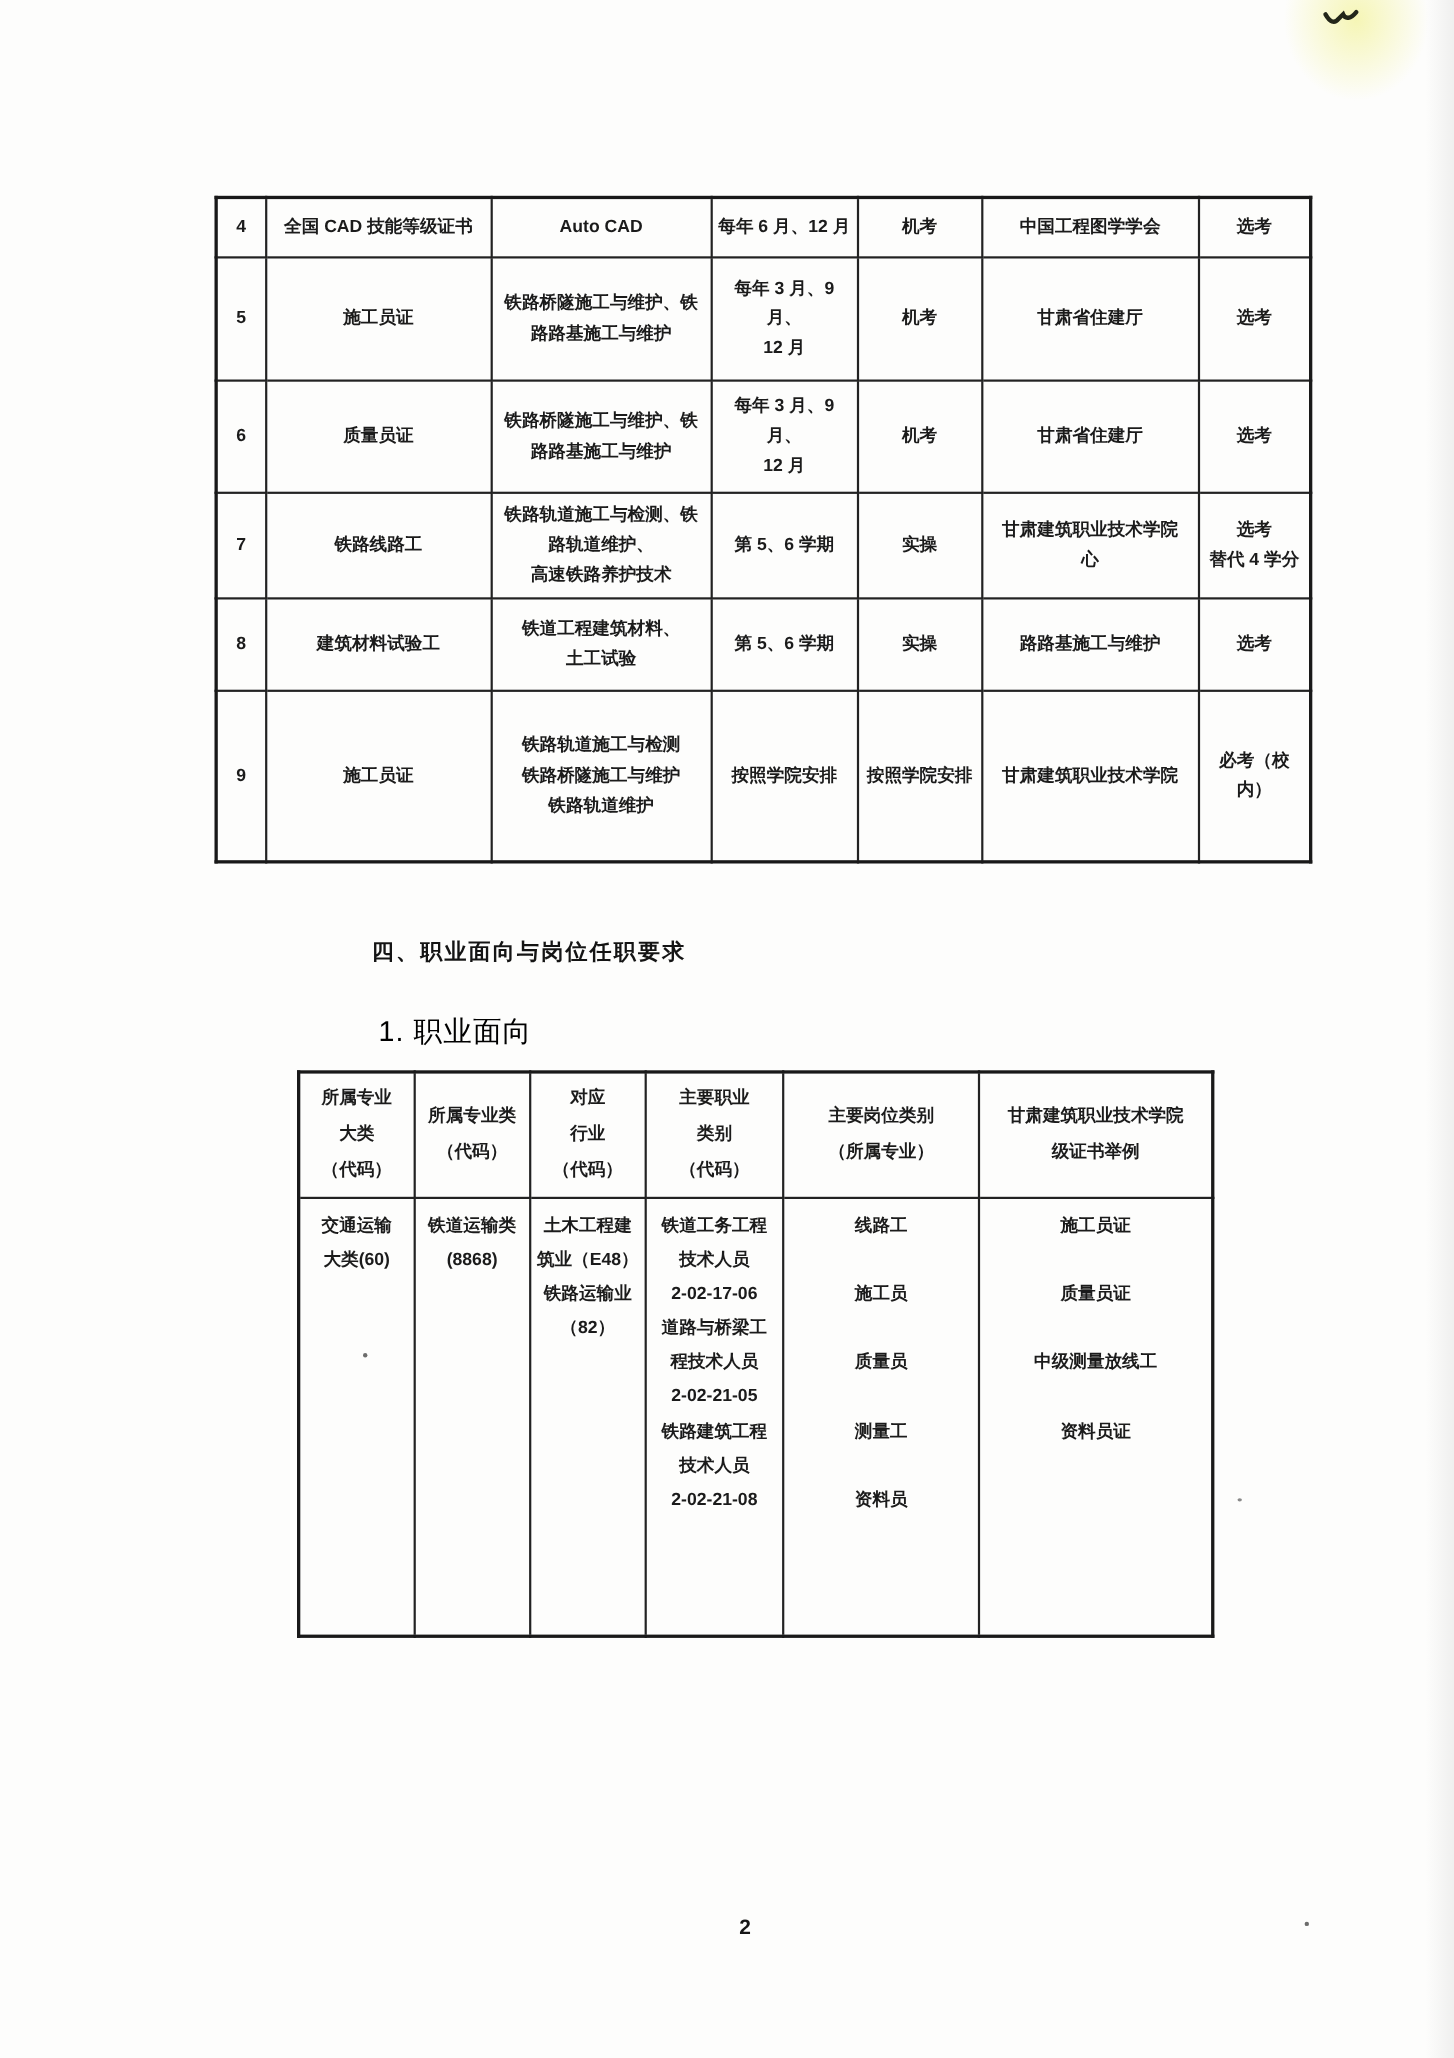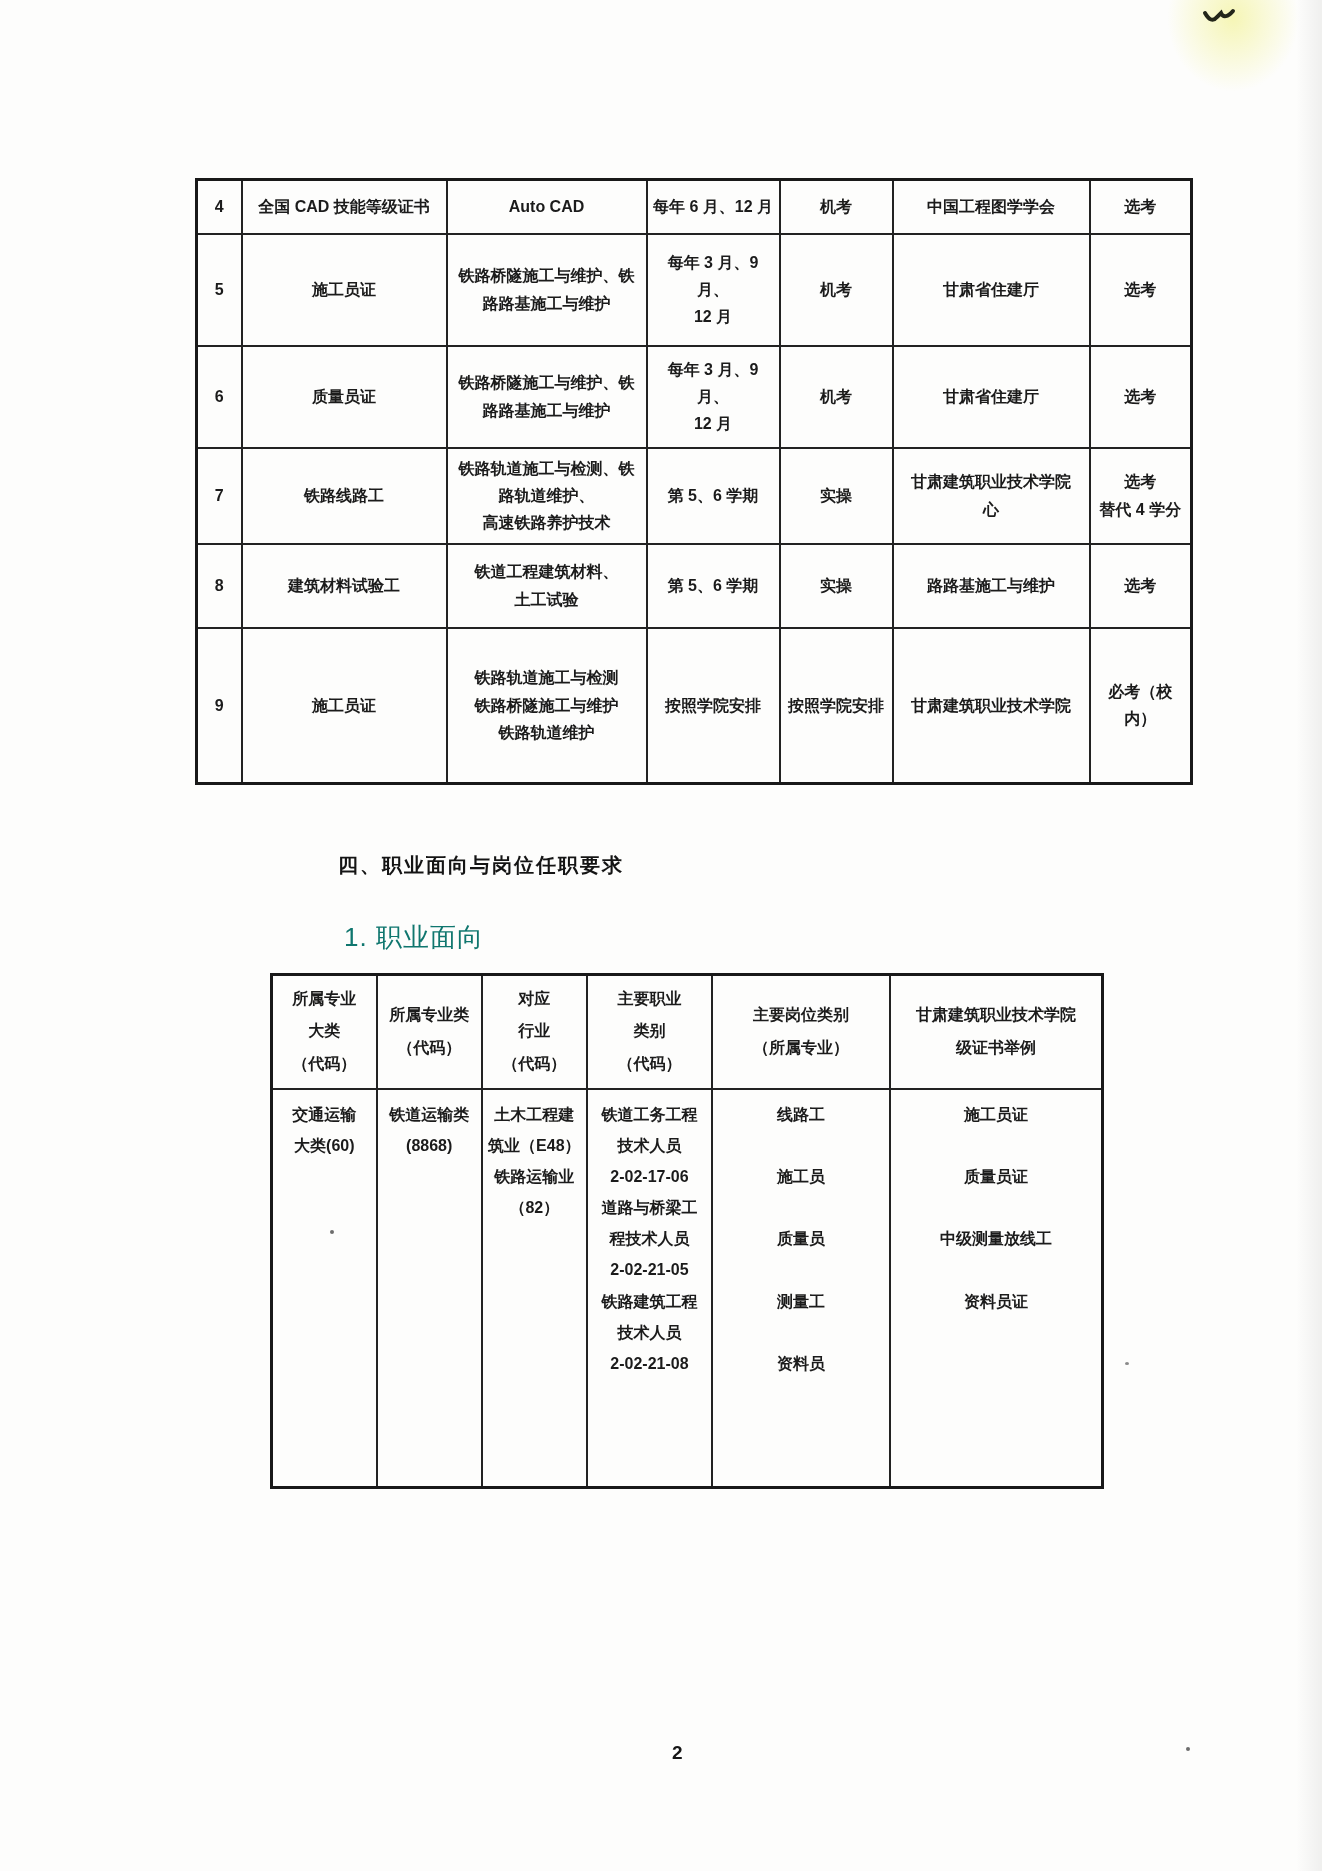--- a/index.html
+++ b/index.html
@@ -31,21 +31,21 @@
   .t2 tr.hrow td{line-height:2.05;font-weight:700;}
   .t2 tr.drow td{vertical-align:top;padding-top:9px;line-height:1.95;}
 
   .section-heading{
     position:absolute;left:338px;top:852px;
     font-size:20px;font-weight:700;letter-spacing:2px;color:#141414;
     white-space:nowrap;
   }
   .subsection-heading{
     position:absolute;left:344px;top:920px;
-    font-size:26px;font-weight:500;letter-spacing:1px;color:#0f766e;
+    font-size:26px;font-weight:500;letter-spacing:1px;color:#000000;
     white-space:nowrap;
   }
   .page-number{
     position:absolute;left:672px;top:1742px;
     font-size:19px;font-weight:700;color:#161616;
   }
   .speck{position:absolute;border-radius:50%;background:#3c3c3c;}
   .speck.s1{left:330px;top:1230px;width:4px;height:4px;opacity:.75;}
   .speck.s2{left:1125px;top:1362px;width:4px;height:3px;opacity:.6;}
   .speck.s3{left:1186px;top:1747px;width:4px;height:4px;opacity:.75;}

